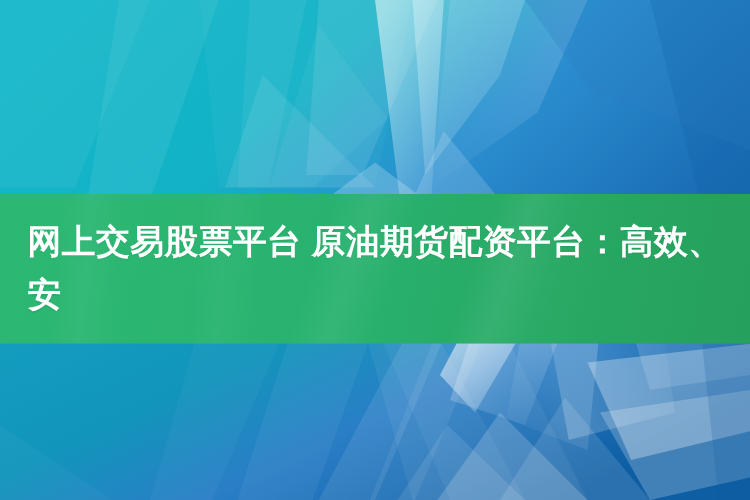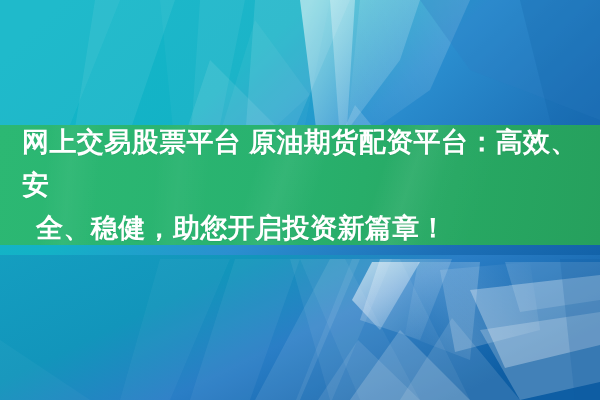--- a/index.html
+++ b/index.html
@@ -17,21 +17,21 @@
   #bg-svg {
     position: absolute;
     top: 0; left: 0;
     width: 600px;
     height: 400px;
     display: block;
   }
   #banner {
     position: absolute;
     left: 0;
-    top: 125px;
+    top: 155px;
     width: 600px;
     height: 120px;
     overflow: hidden;
   }
   #banner-fill {
     position: absolute;
     inset: 0;
     background: linear-gradient(100deg, #2cb873 0%, #29b26f 45%, #27a863 75%, #26a05d 100%);
   }
   #banner-sheen {
@@ -151,17 +151,16 @@
 
       <polygon points="560,259 600,259 600,400 575,400" fill="#0d5ba1" opacity="0.20"></polygon>
     </g>
   </svg>
 
   <div id="banner">
     <div id="banner-fill"></div>
     <div id="banner-sheen"></div>
     <div id="headline">
       <div class="line-1">网上交易股票平台 原油期货配资平台：高效、安</div>
-      <div class="line-2">全、稳健，助您开启投资新篇章！</div>
     </div>
   </div>
 
 </div>
 
 </body></html>

